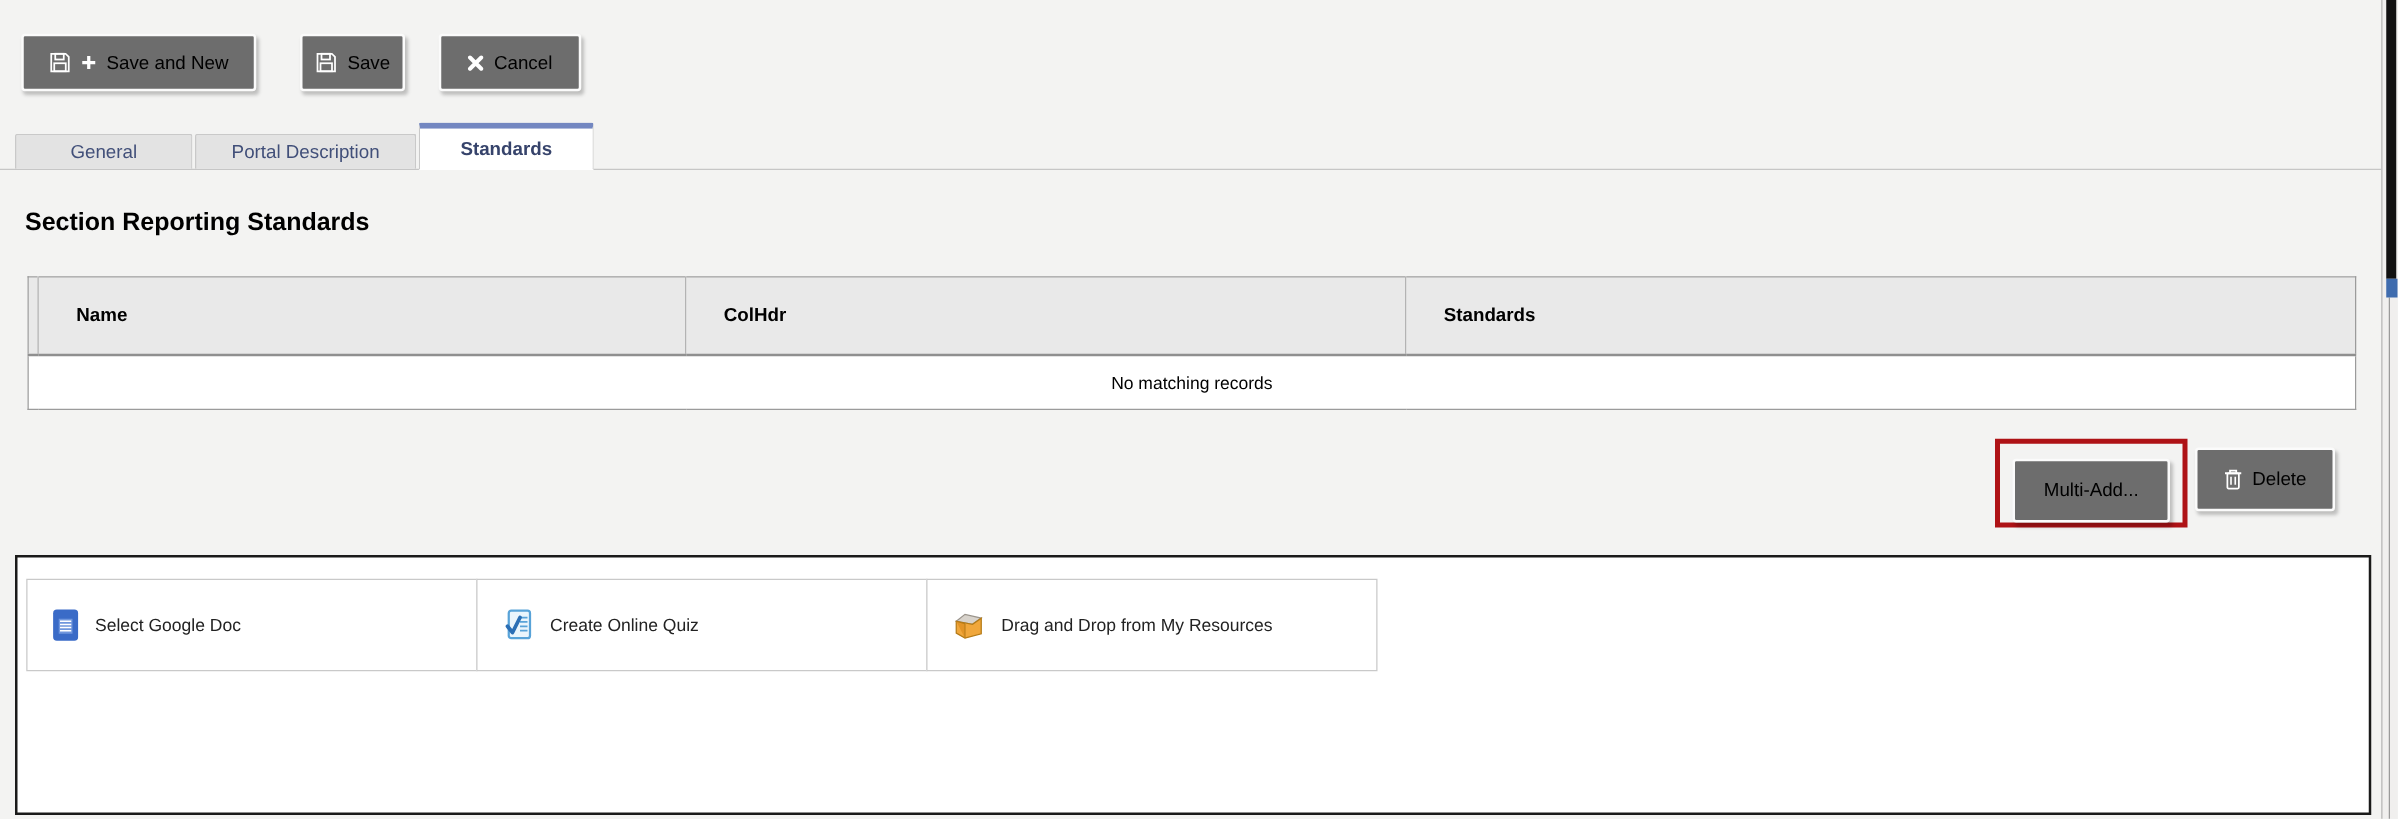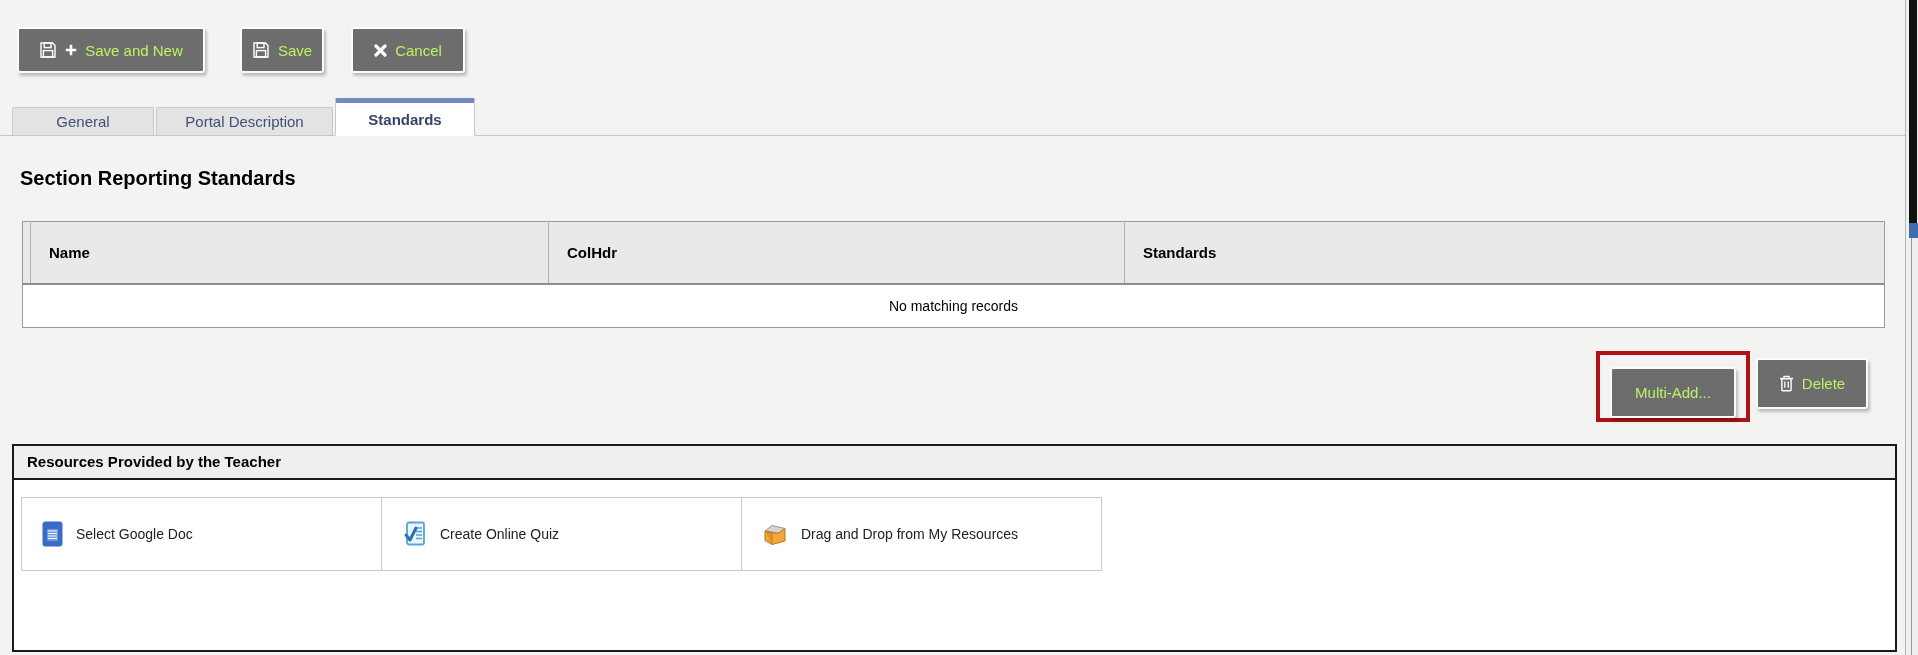--- a/index.html
+++ b/index.html
@@ -14,21 +14,21 @@
     width:1918px;height:655px;position:relative;overflow:hidden;
     background:#f3f3f2;
     font-family:"Liberation Sans", sans-serif;
     color:#000;
   }
 
   
   .gbtn{
     position:absolute;top:27px;height:46px;
     display:inline-flex;align-items:center;justify-content:center;gap:8px;
-    background:var(--button-gray);color:#bef264;
+    background:var(--button-gray);color:#000000;
     border:2px solid #fbfbfb;border-radius:3px;
     box-shadow:2px 3px 3px rgba(0,0,0,.22);
     font-family:"Liberation Sans", sans-serif;
     font-size:15px;cursor:pointer;padding:0 10px;
   }
   #btn-save-new{left:17px;width:188px;}
   #btn-save{left:240px;width:84px;}
   #btn-cancel{left:351px;width:114px;}
   .gbtn .icn{display:inline-flex;align-items:center;}
 
@@ -62,21 +62,21 @@
   }
 
   
   table.standards{
     position:absolute;top:221px;left:22px;width:1863px;
     border-collapse:collapse;background:#fff;
     border:1px solid #9b9b9b;
   }
   table.standards th{
     background:#e9e9e9;height:62px;text-align:left;
-    font-size:15px;font-weight:bold;padding-left:18px;
+    font-size:15px;font-weight:bold;padding-left:30px;
     border-right:1px solid #b3b3b3;border-bottom:2px solid #8f8f8f;
   }
   table.standards th.selcol{padding:0;width:8px;}
   table.standards th:last-child{border-right:none;}
   table.standards td.empty{
     height:44px;text-align:center;font-size:14px;background:#fff;
   }
 
   
   .red-box{
@@ -205,21 +205,20 @@
         <path d="M1 3.6 h13" stroke="#fff" stroke-width="1.6"></path>
         <path d="M5 3.2 V1.4 h5 V3.2" fill="none" stroke="#fff" stroke-width="1.4"></path>
         <rect x="2.9" y="3.6" width="9.2" height="12.2" rx="1" fill="none" stroke="#fff" stroke-width="1.4"></rect>
         <path d="M5.8 6.4 v6.4 M9.2 6.4 v6.4" stroke="#fff" stroke-width="1.3"></path>
       </svg>
   </span>
   <span>Delete</span>
 </button>
 
 <div class="resources">
-  <div class="resources-header">Resources Provided by the Teacher</div>
   <div class="resources-row">
 
 
     <div class="res-cell">
       <span class="res-icn">
         <svg width="21" height="26" viewBox="0 0 21 26">
             <rect x="0.5" y="0.5" width="20" height="25" rx="3" fill="#3a6bc7"></rect>
             <rect x="5" y="8" width="11" height="12" fill="#6f96dd"></rect>
             <path d="M6 10 h9 M6 12.5 h9 M6 15 h9 M6 17.5 h9" stroke="#fff" stroke-width="1.2"></path>
           </svg>

